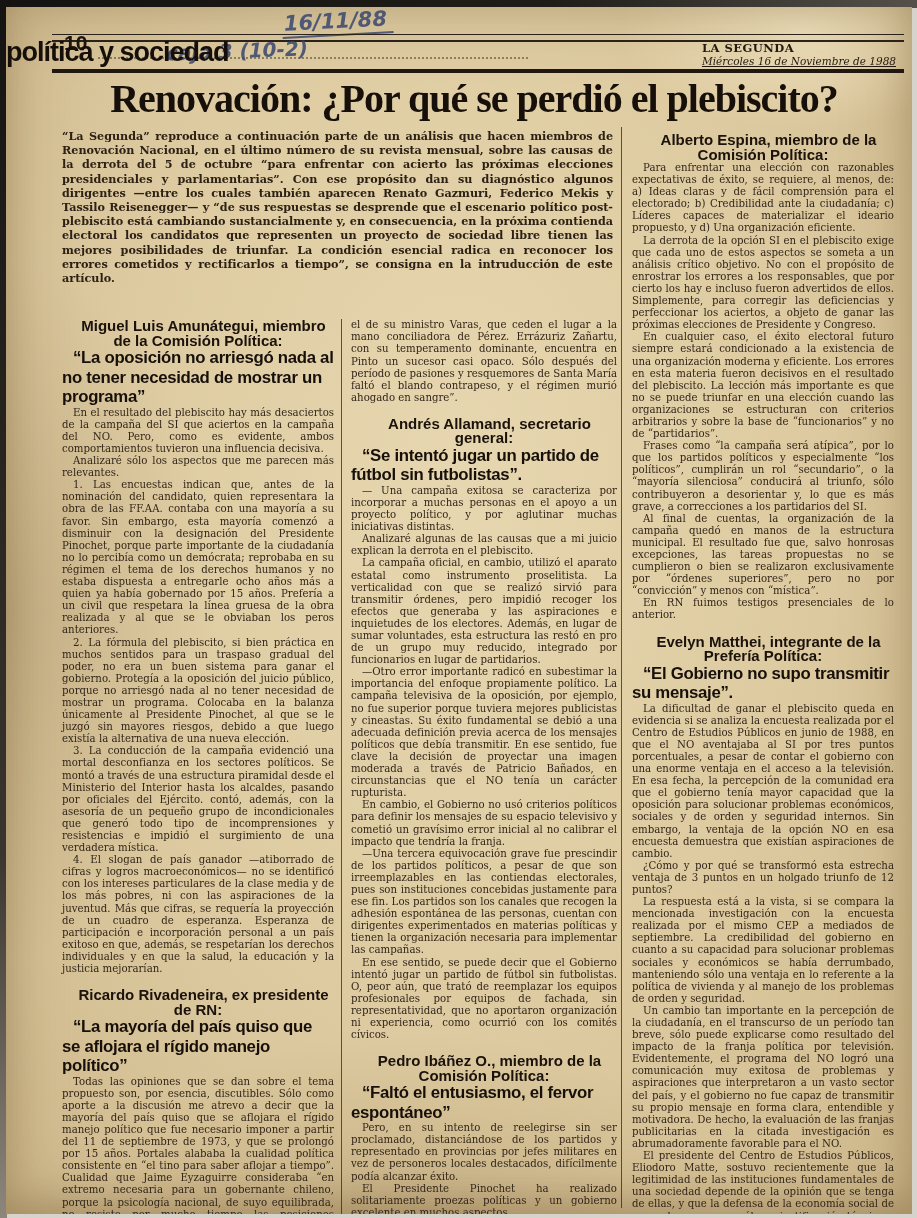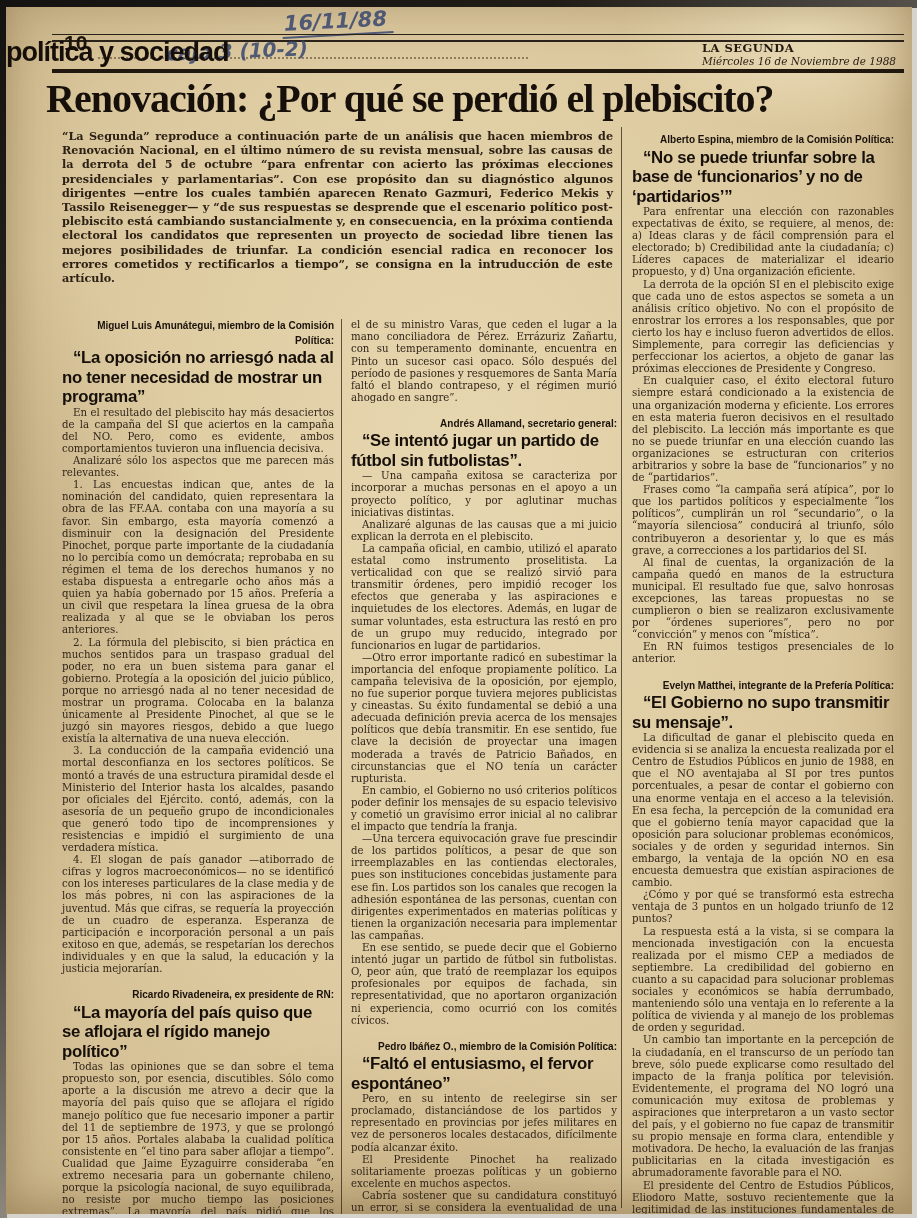--- a/index.html
+++ b/index.html
@@ -28,46 +28,46 @@
   }
   .hand-date{left:276px;top:2px;font-size:21px;transform:rotate(-3deg);border-bottom:2px solid #39476f;padding:0 6px 1px 2px;}
   .hand-note{left:160px;top:32px;font-size:20px;transform:rotate(-2deg);}
   
   .rule-double{position:absolute;left:46px;right:8px;top:27px;height:5px;border-top:1px solid #2a2119;border-bottom:2px solid #2a2119;}
   .leader-dots{position:absolute;left:92px;top:50px;width:430px;border-bottom:2px dotted rgba(80,62,40,.55);}
   .page-number{position:absolute;left:58px;top:24px;font-family:"Liberation Sans",sans-serif;font-weight:bold;font-size:21px;color:#1d140d;}
   .section-title{position:absolute;left:0;right:0;top:30px;text-align:left;font-family:"Liberation Sans",sans-serif;font-weight:bold;font-size:27px;letter-spacing:-1px;color:#160f09;}
   .masthead{position:absolute;right:16px;top:34px;text-align:left;color:#241a10;}
   .masthead .mast-name{font-weight:bold;font-size:11.5px;letter-spacing:.5px;}
-  .masthead .mast-date{font-style:italic;font-size:10.5px;margin-top:0;}
+  .masthead .mast-date{font-style:italic;font-size:10.5px;margin-top:0;text-decoration:underline;}
   .rule-thick{position:absolute;left:46px;right:8px;top:62px;height:4px;background:#20180f;}
   
   .headline{
-    position:absolute;left:40px;right:10px;top:68px;
+    position:absolute;left:40px;right:10px;top:68px;text-align:center;
     font-family:"Liberation Serif",serif;font-weight:bold;font-size:40px;
     letter-spacing:-1px;color:#17100a;white-space:nowrap;
   }
   
   .content{position:absolute;left:52px;right:16px;top:120px;bottom:6px;display:flex;}
   .left-two{width:563px;flex:0 0 563px;display:flex;flex-direction:column;gap:24px;}
   .intro{
     font-size:11.2px;line-height:14.2px;font-weight:bold;text-align:justify;
     color:#2d2115;padding:2px 8px 0 4px;
   }
   .two-cols{display:flex;margin-top:10px;flex:1;}
   .col{font-size:10.2px;line-height:12.1px;text-align:justify;color:#33261a;}
   .col1{flex:0 0 272px;padding:0 7px 0 4px;}
   .col2{flex:1;border-left:1.5px solid rgba(48,36,22,.75);padding:0 4px 0 9px;}
   .col3{flex:1;border-left:1.5px solid rgba(48,36,22,.75);padding:6px 2px 0 10px;font-size:10.2px;line-height:12.1px;text-align:justify;}
   .col p{margin:0;text-indent:11px;}
   .col3 p{margin:0;text-indent:11px;}
   p.no-indent{text-indent:0;}
   .byline{
-    font-family:"Liberation Sans",sans-serif;font-weight:bold;font-size:10px;line-height:14.5px;
-    color:#1a120b;text-align:right;text-indent:0;margin:0 0 2px 0;
+    font-family:"Liberation Sans",sans-serif;font-weight:bold;font-size:15px;line-height:14.5px;
+    color:#1a120b;text-align:center;text-indent:0;margin:0 0 2px 0;
   }
   .byline.spaced{margin-top:13px;}
   .quote-head{
     font-family:"Liberation Sans",sans-serif;font-weight:bold;font-size:16.8px;line-height:19.5px;
     letter-spacing:-.3px;color:#17100a;text-align:left;text-indent:0;margin:2px 0 8px 0;
   }
 </style>
 </head>
 <body>
 
@@ -116,38 +116,37 @@
 
         <div class="col col2">
           <p class="no-indent">el de su ministro Varas, que ceden el lugar a la mano conciliadora de Pérez. Errázuriz Zañartu, con su temperamento dominante, encuentra en Pinto un sucesor casi opaco. Sólo después del período de pasiones y resquemores de Santa María faltó el blando contrapeso, y el régimen murió ahogado en sangre”.</p>
 
           <p class="byline spaced">Andrés Allamand, secretario general:</p>
           <p class="quote-head">“Se intentó jugar un partido de fútbol sin futbolistas”.</p>
           <p>— Una campaña exitosa se caracteriza por incorporar a muchas personas en el apoyo a un proyecto político, y por aglutinar muchas iniciativas distintas.</p>
           <p>Analizaré algunas de las causas que a mi juicio explican la derrota en el plebiscito.</p>
           <p>La campaña oficial, en cambio, utilizó el aparato estatal como instrumento proselitista. La verticalidad con que se realizó sirvió para transmitir órdenes, pero impidió recoger los efectos que generaba y las aspiraciones e inquietudes de los electores. Además, en lugar de sumar voluntades, esta estructura las restó en pro de un grupo muy reducido, integrado por funcionarios en lugar de partidarios.</p>
           <p>—Otro error importante radicó en subestimar la importancia del enfoque propiamente político. La campaña televisiva de la oposición, por ejemplo, no fue superior porque tuviera mejores publicistas y cineastas. Su éxito fundamental se debió a una adecuada definición previa acerca de los mensajes políticos que debía transmitir. En ese sentido, fue clave la decisión de proyectar una imagen moderada a través de Patricio Bañados, en circunstancias que el NO tenía un carácter rupturista.</p>
-          <p>En cambio, el Gobierno no usó criterios políticos poder definir los mensajes de su espacio televisivo y cometió un gravísimo error inicial al no calibrar el impacto que tendría la franja.</p>
+          <p>En cambio, el Gobierno no usó criterios políticos para definir los mensajes de su espacio televisivo y cometió un gravísimo error inicial al no calibrar el impacto que tendría la franja.</p>
           <p>—Una tercera equivocación grave fue prescindir de los partidos políticos, a pesar de que son irreemplazables en las contiendas electorales, pues son instituciones concebidas justamente para ese fin. Los partidos son los canales que recogen la adhesión espontánea de las personas, cuentan con dirigentes experimentados en materias políticas y tienen la organización necesaria para implementar las campañas.</p>
           <p>En ese sentido, se puede decir que el Gobierno intentó jugar un partido de fútbol sin futbolistas. O, peor aún, que trató de reemplazar los equipos profesionales por equipos de fachada, sin representatividad, que no aportaron organización ni experiencia, como ocurrió con los comités cívicos.</p>
 
           <p class="byline spaced">Pedro Ibáñez O., miembro de la Comisión Política:</p>
           <p class="quote-head">“Faltó el entusiasmo, el fervor espontáneo”</p>
           <p>Pero, en su intento de reelegirse sin ser proclamado, distanciándose de los partidos y representado en provincias por jefes militares en vez de personeros locales destacados, difícilmente podía alcanzar éxito.</p>
           <p>El Presidente Pinochet ha realizado solitariamente proezas políticas y un gobierno excelente en muchos aspectos.</p>
           <p>Cabría sostener que su candidatura constituyó un error, si se considera la eventualidad de una derrota que no merecía. Además, le era posible terminar su gestión gubernativa sin luchas políticas y rodeado de admiración y respeto, aunque muchos no quisieran admitirlo.</p>
 
         </div>
 
       </div>
     </div>
 
     <div class="col3">
       <p class="byline">Alberto Espina, miembro de la Comisión Política:</p>
-      <p class="quote-head">“No se puede triunfar sobre la base de ‘funcionarios’ y no de ‘partidarios’”</p>
       <p>Para enfrentar una elección con razonables expectativas de éxito, se requiere, al menos, de: a) Ideas claras y de fácil comprensión para el electorado; b) Credibilidad ante la ciudadanía; c) Líderes capaces de materializar el ideario propuesto, y d) Una organización eficiente.</p>
       <p>La derrota de la opción SI en el plebiscito exige que cada uno de estos aspectos se someta a un análisis crítico objetivo. No con el propósito de enrostrar los errores a los responsables, que por cierto los hay e incluso fueron advertidos de ellos. Simplemente, para corregir las deficiencias y perfeccionar los aciertos, a objeto de ganar las próximas elecciones de Presidente y Congreso.</p>
       <p>En cualquier caso, el éxito electoral futuro siempre estará condicionado a la existencia de una organización moderna y eficiente. Los errores en esta materia fueron decisivos en el resultado del plebiscito. La lección más importante es que no se puede triunfar en una elección cuando las organizaciones se estructuran con criterios arbitrarios y sobre la base de “funcionarios” y no de “partidarios”.</p>
       <p>Frases como “la campaña será atípica”, por lo que los partidos políticos y especialmente “los políticos”, cumplirán un rol “secundario”, o la “mayoría silenciosa” conducirá al triunfo, sólo contribuyeron a desorientar y, lo que es más grave, a correcciones a los partidarios del SI.</p>
       <p>Al final de cuentas, la organización de la campaña quedó en manos de la estructura municipal. El resultado fue que, salvo honrosas excepciones, las tareas propuestas no se cumplieron o bien se realizaron exclusivamente por “órdenes superiores”, pero no por “convicción” y menos con “mística”.</p>
       <p>En RN fuimos testigos presenciales de lo anterior.</p>
 
       <p class="byline spaced">Evelyn Matthei, integrante de la Prefería Política:</p>
       <p class="quote-head">“El Gobierno no supo transmitir su mensaje”.</p>
       <p>La dificultad de ganar el plebiscito queda en evidencia si se analiza la encuesta realizada por el Centro de Estudios Públicos en junio de 1988, en que el NO aventajaba al SI por tres puntos porcentuales, a pesar de contar el gobierno con una enorme ventaja en el acceso a la televisión. En esa fecha, la percepción de la comunidad era que el gobierno tenía mayor capacidad que la oposición para solucionar problemas económicos, sociales y de orden y seguridad internos. Sin embargo, la ventaja de la opción NO en esa encuesta demuestra que existían aspiraciones de cambio.</p>

